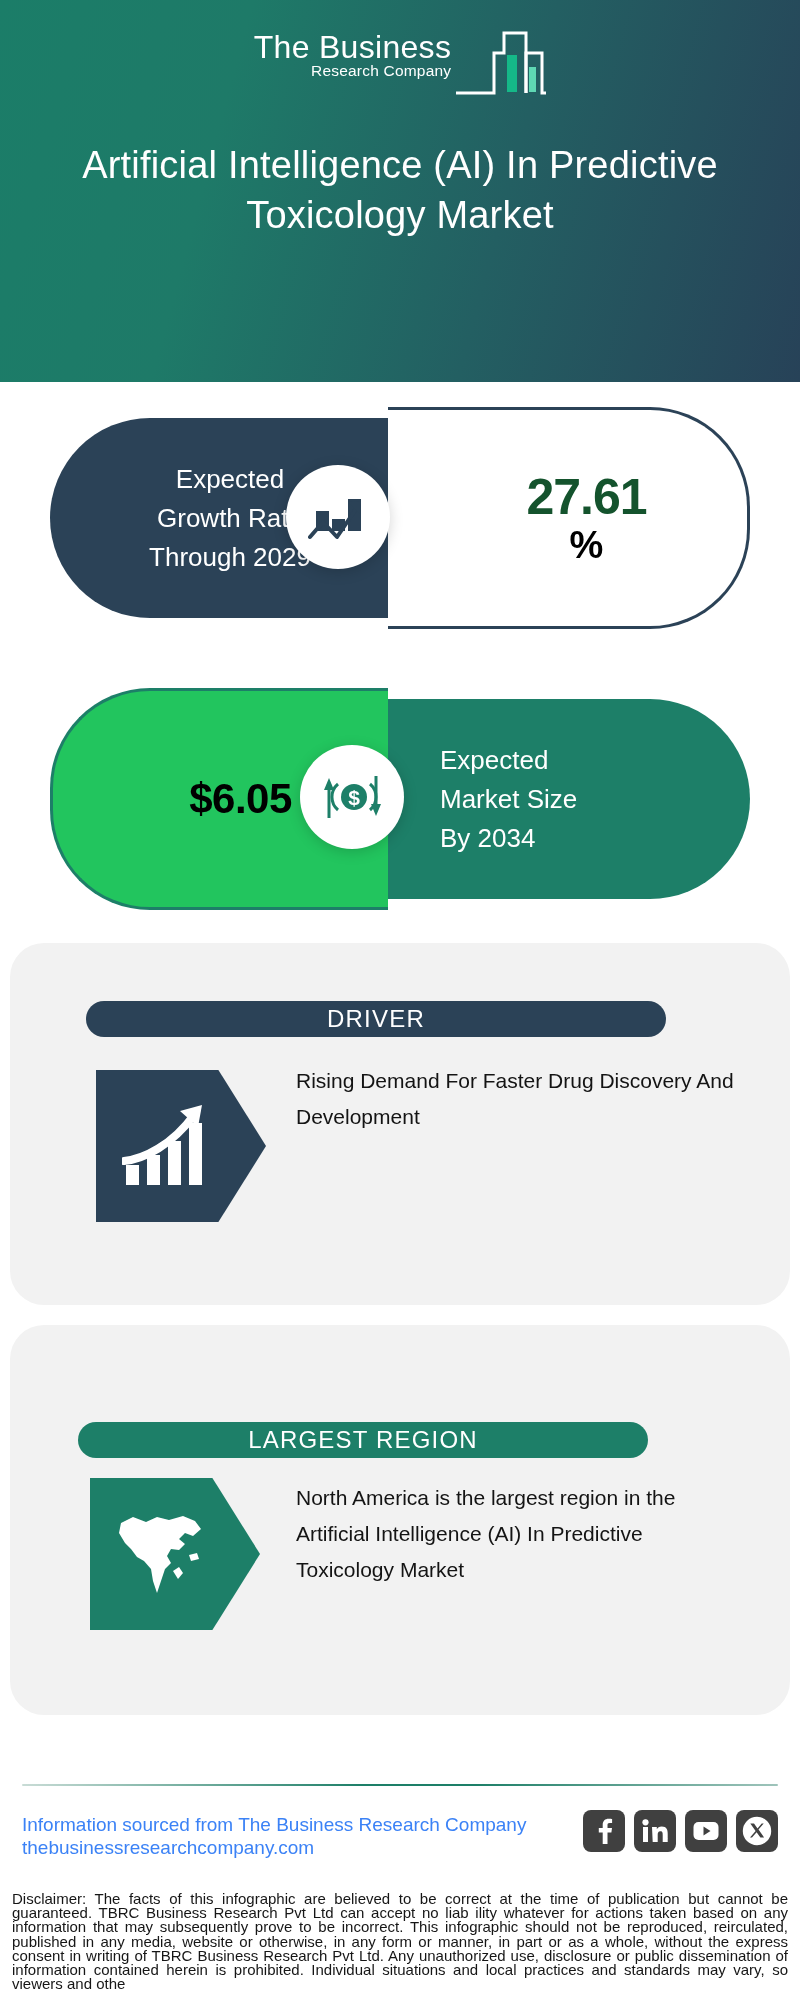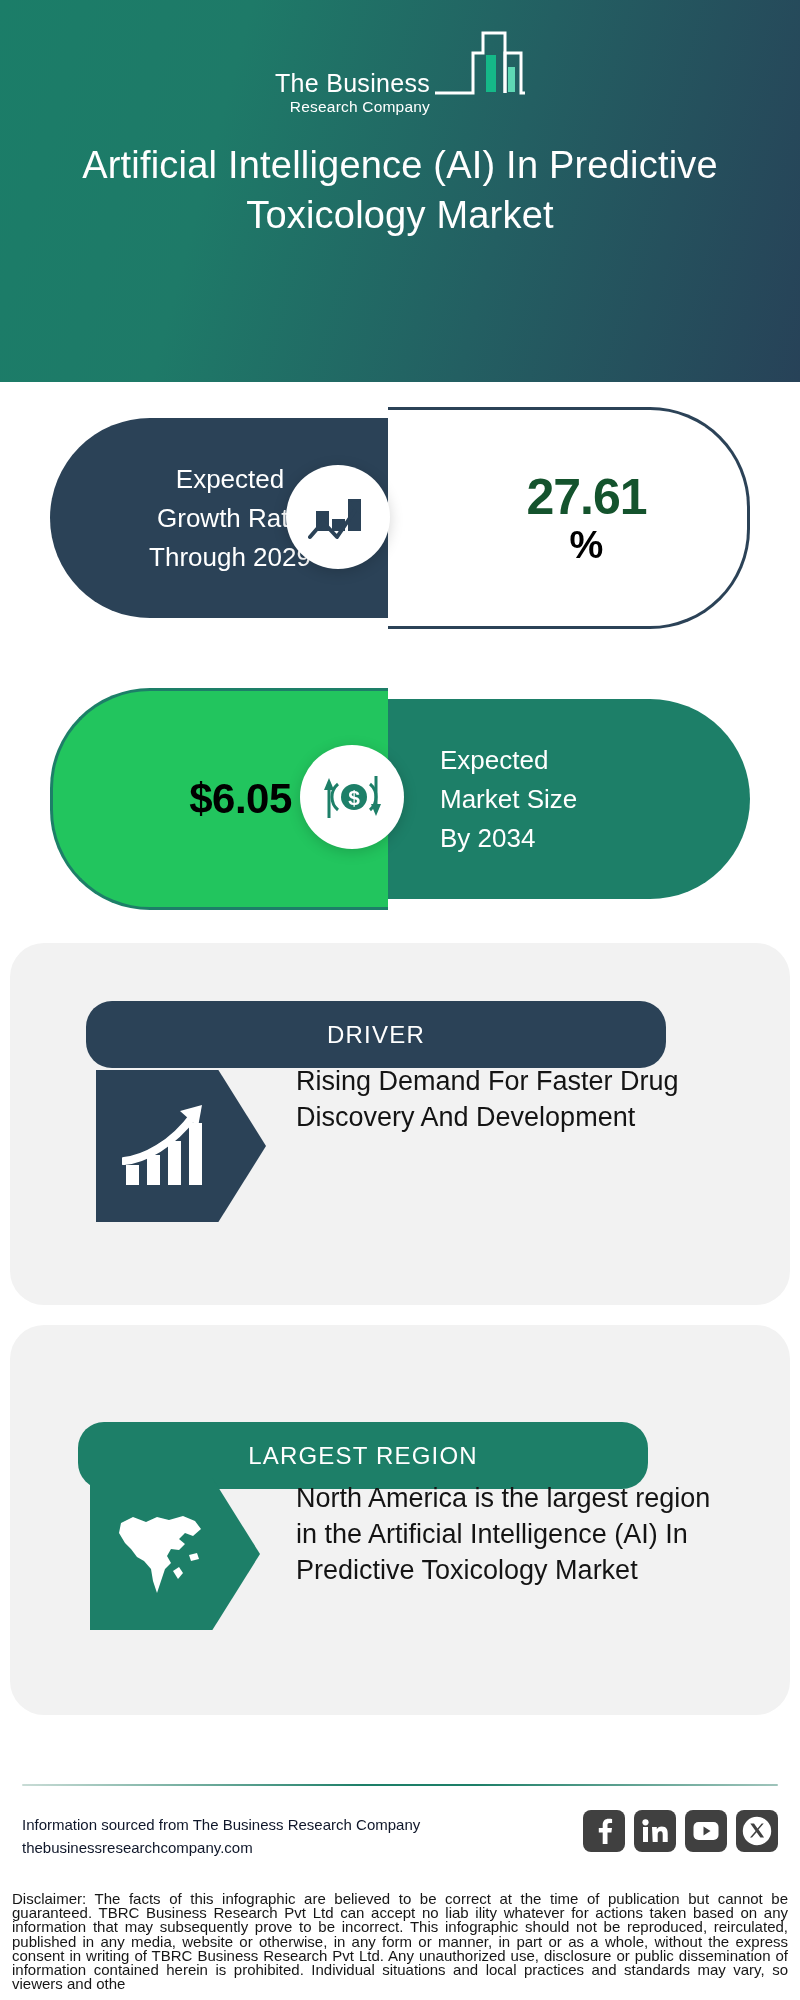--- a/index.html
+++ b/index.html
@@ -15,23 +15,22 @@
   .header {
     position: absolute; left: 0; top: 0; width: 800px; height: 382px;
     background: linear-gradient(105deg, #1b7d68 0%, #1e7a68 28%, #235f62 62%, #274258 100%);
   }
   .logo-wrap {
     position: absolute; left: 0; right: 0; top: 26px;
     display: flex; justify-content: center; align-items: flex-start; gap: 2px;
   }
   .logo-text { display: flex; flex-direction: column; align-items: flex-end; padding-top: 8px; }
   .logo-line1 {
-    color: #ffffff; font-size: 25px; letter-spacing: .3px; line-height: 27px;
+    color: #ffffff; font-size: 32px; letter-spacing: .3px; line-height: 27px;
     font-weight: 300;
-    margin-top: 36px;
   }
   .logo-line2 {
     color: #ffffff; font-size: 15.5px; letter-spacing: .2px; line-height: 19px;
     font-weight: 300;
   }
   .logo-mark { margin-left: 1px; margin-top: 5px; }
 
   .title {
     position: absolute; left: 40px; right: 40px; top: 140px;
     color: #ffffff; font-size: 38px; line-height: 50px; font-weight: 400;
@@ -107,51 +106,51 @@
 
   
   .panel {
     position: absolute; left: 10px; width: 780px;
     background: #f2f2f2; border-radius: 34px;
   }
   .panel-driver { top: 943px; height: 362px; }
   .panel-region { top: 1325px; height: 390px; }
 
   .pill {
-    position: absolute; height: 67px; border-radius: 26px;
+    position: absolute; height: 36px; border-radius: 26px;
     display: flex; align-items: center; justify-content: center;
     color: #ffffff; font-size: 24px; letter-spacing: 1.2px; font-weight: 400;
   }
   .pill-driver { left: 86px; top: 1001px; width: 580px; background: #2b4257; }
   .pill-region { left: 78px; top: 1422px; width: 570px; background: #1d7f68; }
 
   .hexicon {
     position: absolute; width: 170px; height: 152px;
     clip-path: polygon(0 0, 72% 0, 100% 50%, 72% 100%, 0 100%);
     display: flex; align-items: center; justify-content: center;
   }
   .hex-driver { left: 96px; top: 1070px; background: #2b4257; }
   .hex-region { left: 90px; top: 1478px; background: #1d7f68; }
 
   .panel-text {
-    position: absolute; color: #141414; font-size: 27px; line-height: 36px;
+    position: absolute; color: #141414; font-size: 21px; line-height: 36px;
     font-weight: 400;
   }
   .txt-driver { left: 296px; top: 1063px; width: 440px; }
   .txt-region { left: 296px; top: 1480px; width: 420px; }
 
   
   .divider {
     position: absolute; left: 22px; top: 1784px; width: 756px; height: 2px;
     background: linear-gradient(90deg, #c9dcd6 0%, #1d7f68 45%, #1d7f68 60%, #9fc4bb 100%);
     border-radius: 2px;
   }
   .src {
     position: absolute; left: 22px; top: 1813px;
-    color: #0f172a; font-size: 15px; line-height: 23px;
+    color: #3b82f6; font-size: 19px; line-height: 23px;
   }
   .socials {
     position: absolute; right: 22px; top: 1810px;
     display: flex; gap: 9px; align-items: center;
   }
   .sbtn {
     width: 42px; height: 42px; border-radius: 8px; background: #404040;
     display: flex; align-items: center; justify-content: center;
   }
   .disclaimer {

